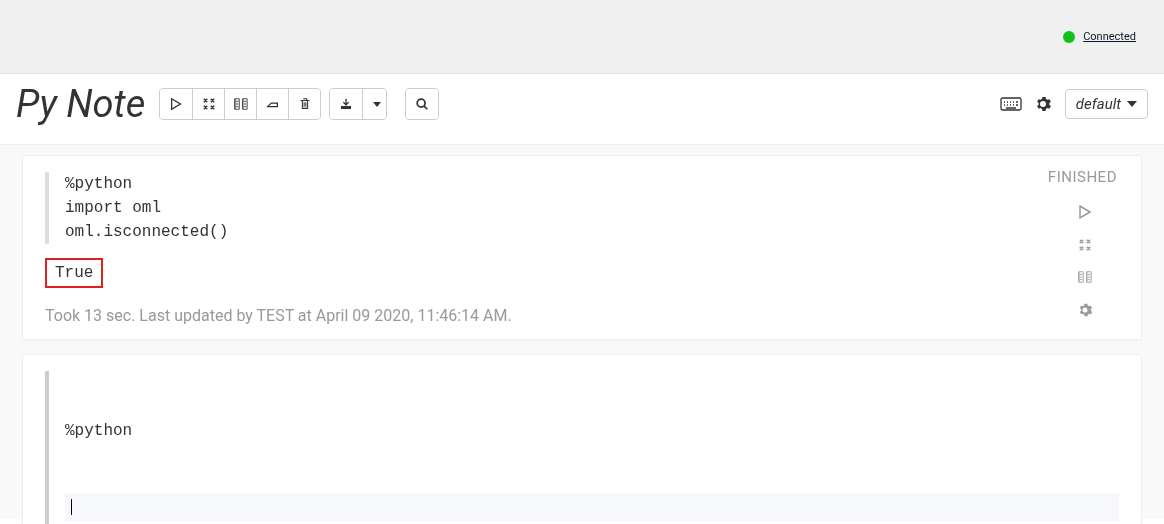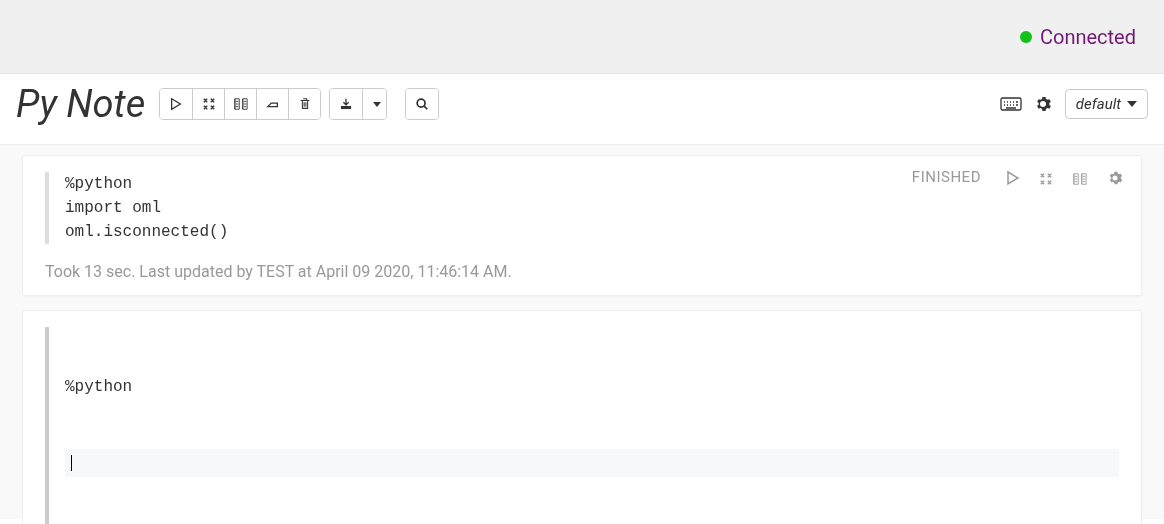--- a/index.html
+++ b/index.html
@@ -1,31 +1,31 @@
 <!DOCTYPE html>
 <html><head>
 <meta charset="utf-8">
 <style>
   * { box-sizing: border-box; }
   html, body { margin: 0; padding: 0; width: 1164px; height: 524px; font-family: -apple-system, BlinkMacSystemFont, "Segoe UI", Roboto, Helvetica, Arial, sans-serif; background: #fff; color: #333; }
   .topbar { width: 100%; height: 74px; background: #f0f0f0; border-bottom: 1px solid #e6e6e6; display: flex; align-items: center; justify-content: flex-end; padding: 0 28px; }
   .conn-dot { width: 12px; height: 12px; border-radius: 50%; background: #11c21a; margin-right: 8px; }
-  .conn-text { font-size: 20px; color: #701a75; }
+  .conn-text { font-size: 11px; color: #0f172a; text-decoration: underline; }
   .header { display: flex; align-items: center; padding: 8px 16px 18px 16px; background: #fff; border-bottom: 1px solid #eee; font-style: italic; }
   .title { font-size: 38px; font-weight: 400; color: #333; margin-right: 14px; }
   .btn-group { display: inline-flex; border: 1px solid #ccc; border-radius: 4px; overflow: hidden; margin-right: 8px; }
   .btn-group .ibtn + .ibtn { border-left: 1px solid #ccc; }
   .ibtn { background: #fff; width: 32px; height: 30px; display: inline-flex; align-items: center; justify-content: center; cursor: pointer; color: #333; }
   .spacer { flex: 1; }
   .boxbtn { border: 1px solid #ccc; border-radius: 4px; height: 30px; display: inline-flex; align-items: center; padding: 0 10px; background: #fff; cursor: pointer; margin-left: 6px; font-size: 15px; color: #333; justify-content: flex-end; }
   .caret { display:inline-block; width:0; height:0; border-left:5px solid transparent; border-right:5px solid transparent; border-top:6px solid #333; margin-left:6px; vertical-align:middle;}
   .caret-sm { display:inline-block; width:0; height:0; border-left:4px solid transparent; border-right:4px solid transparent; border-top:5px solid #333; margin-left:4px; vertical-align:middle;}
   .content-wrap { padding: 10px 22px; background: #f9f9f9; height: calc(100% - 74px - 76px); }
   .para { background: #fff; border: 1px solid #eee; border-radius: 3px; padding: 16px 22px 14px 22px; margin-bottom: 14px; position: relative; box-shadow: 0 1px 2px rgba(0,0,0,0.03); }
-  .para-tools { position: absolute; top: 12px; right: 18px; display: flex; align-items: flex-end; gap: 18px; }
+  .para-tools { position: absolute; top: 12px; right: 18px; display: flex; align-items: center; gap: 18px; flex-direction: column; }
   .status-text { font-size: 15px; color: #9a9a9a; margin-right: 6px; letter-spacing: 0.5px;}
   .ticon { color: #9a9a9a; cursor: pointer; display:inline-flex; align-items:center;}
   .code-block { border-left: 4px solid #ddd; padding-left: 16px; font-family: Consolas, "Courier New", monospace; font-size: 16px; line-height: 1.5; white-space: pre; color: #333; }
   .output { margin-top: 14px; }
   .output-box { display: inline-block; font-family: Consolas, "Courier New", monospace; font-size: 16px; color: #333; padding: 4px 8px; border: 2px solid #e02020; }
   .timing { margin-top: 18px; font-size: 16px; color: #999; }
   .para.active .code-block { border-left: 4px solid #ccc; }
   .edit-area { font-family: Consolas, "Courier New", monospace; font-size: 16px; line-height: 1.5; }
   .edit-input-line { background: #f6f8fc; padding: 2px 6px; margin-top: 2px;}
   .cursor-caret { display:inline-block; width:1px; height:16px; background:#000; vertical-align:middle; }
@@ -134,20 +134,23 @@
       </span>
       <span class="ticon">
         <svg width="16" height="16" viewBox="0 0 16 16" fill="#9a9a9a">
             <path d="M8 5.5a2.5 2.5 0 1 0 0 5 2.5 2.5 0 0 0 0-5zm5.9 2.5c0 .3 0 .5-.1.8l1.4 1.1-1.3 2.3-1.7-.5c-.4.3-.9.6-1.4.8l-.3 1.8H7.5l-.3-1.8c-.5-.2-1-.5-1.4-.8l-1.7.5-1.3-2.3 1.4-1.1c0-.3-.1-.5-.1-.8s0-.5.1-.8L2.8 6.1l1.3-2.3 1.7.5c.4-.3.9-.6 1.4-.8l.3-1.8h2.9l.3 1.8c.5.2 1 .5 1.4.8l1.7-.5 1.3 2.3-1.4 1.1c.1.3.1.5.1.8z"></path>
           </svg>
       </span>
     </div>
     <div class="code-block">%python
 import oml
 oml.isconnected()</div>
+    <div class="output">
+      <span class="output-box">True</span>
+    </div>
     <div class="timing">Took 13 sec. Last updated by TEST at April 09 2020, 11:46:14 AM.</div>
   </div>
 
   <div class="para active">
     <div class="code-block edit-area">
       <div>%python</div>
       <div class="edit-input-line"><span class="cursor-caret"></span></div>
     </div>
   </div>
 

